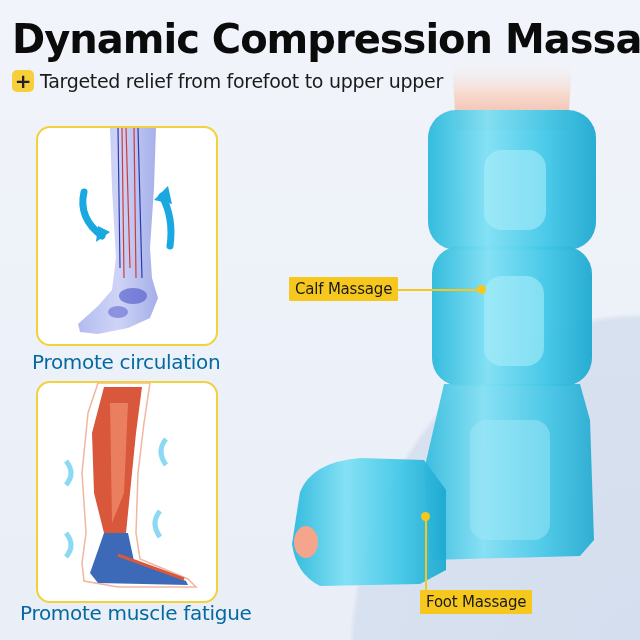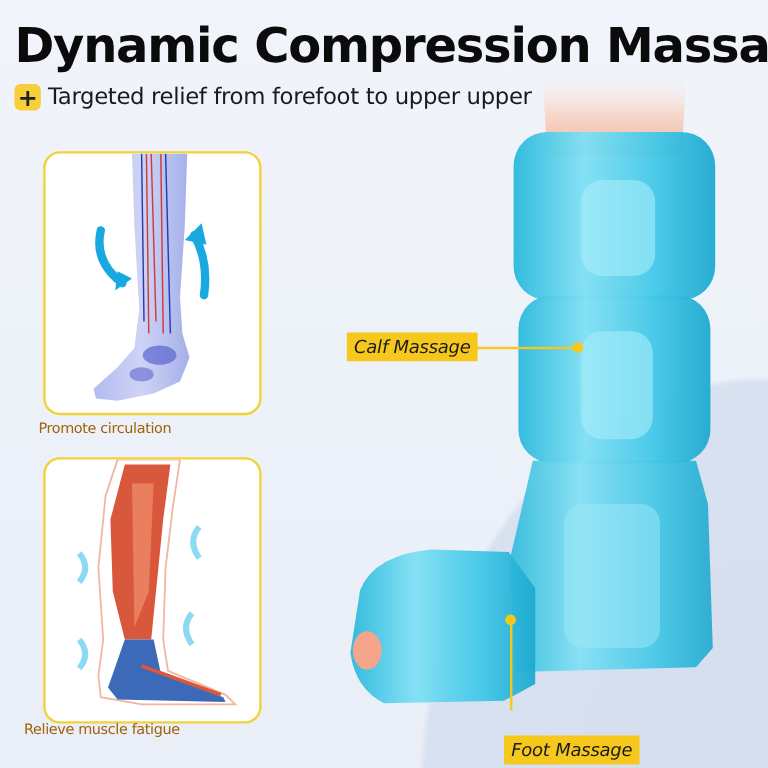--- a/index.html
+++ b/index.html
@@ -28,30 +28,30 @@
     display: flex; align-items: center; justify-content: center;
     font-size: 20px; font-weight: bold; color: #222; margin-right: 6px; line-height: 1;
   }
   .card {
     position: absolute; left: 36px; width: 178px; background: #ffffff;
     border: 2.5px solid #f2d23a; border-radius: 14px; overflow: hidden;
   }
   .card1 { top: 126px; height: 216px; }
   .card2 { top: 381px; height: 218px; }
   .caption {
-    position: absolute; font-size: 12px; color: #a16207; white-space: nowrap; letter-spacing: -0.3px; text-align: center;
+    position: absolute; font-size: 20px; color: #0369a1; white-space: nowrap; letter-spacing: -0.3px; text-align: center;
   }
   .cap1 { left: 32px; top: 350px; }
   .cap2 { left: 20px; top: 601px; }
   .label-pill {
     position: absolute; background: #f6c81e; color: #1a1a1a; font-size: 15px;
-    padding: 3px 6px; border-radius: 1px; white-space: nowrap; letter-spacing: -0.2px; font-style: italic;
+    padding: 3px 6px; border-radius: 1px; white-space: nowrap; letter-spacing: -0.2px;
   }
   .calf-label { left: 289px; top: 277px; }
-  .foot-label { left: 420px; top: 613px; }
+  .foot-label { left: 420px; top: 590px; }
   .leader { position: absolute; background: #f6c81e; }
   .dot { position: absolute; width: 9px; height: 9px; border-radius: 50%; background: #f6c81e; }
   svg { position: absolute; display: block; }
 </style>
 </head>
 <body>
 
 <div class="bg"></div>
 
 <h1 class="title">Dynamic Compression Massage</h1>
@@ -92,21 +92,21 @@
     <path d="M72 20 L90 20 L86 110 L74 140 Z" fill="#ee8a6a" opacity="0.8"></path>
     <path d="M66 150 L90 150 L96 178 L148 198 L150 202 L60 200 L52 190 Z" fill="#3d6ab8"></path>
     <path d="M80 172 L146 196" stroke="#d9573a" stroke-width="3"></path>
 
     <path d="M28 78 Q38 90 28 102" stroke="#6fd0f0" stroke-width="5" fill="none" opacity="0.8"></path>
     <path d="M28 150 Q38 162 28 174" stroke="#6fd0f0" stroke-width="5" fill="none" opacity="0.8"></path>
     <path d="M128 56 Q118 68 128 82" stroke="#6fd0f0" stroke-width="5" fill="none" opacity="0.8"></path>
     <path d="M122 128 Q112 140 122 154" stroke="#6fd0f0" stroke-width="5" fill="none" opacity="0.8"></path>
   </svg>
 </div>
-<div class="caption cap2">Relieve muscle fatigue</div>
+<div class="caption cap2">Promote muscle fatigue</div>
 
 <svg width="640" height="640" viewBox="0 0 640 640" style="left:0;top:0;">
   <defs>
     <linearGradient id="skin" x1="0" y1="0" x2="0" y2="1">
       <stop offset="0" stop-color="#f4f1f3" stop-opacity="0"></stop>
         <stop offset="0.5" stop-color="#f7d8cc"></stop>
         <stop offset="1" stop-color="#eeb39e"></stop>
     </linearGradient>
     <linearGradient id="cyan" x1="0" x2="1">
       <stop offset="0" stop-color="#2bb9dc"></stop>

